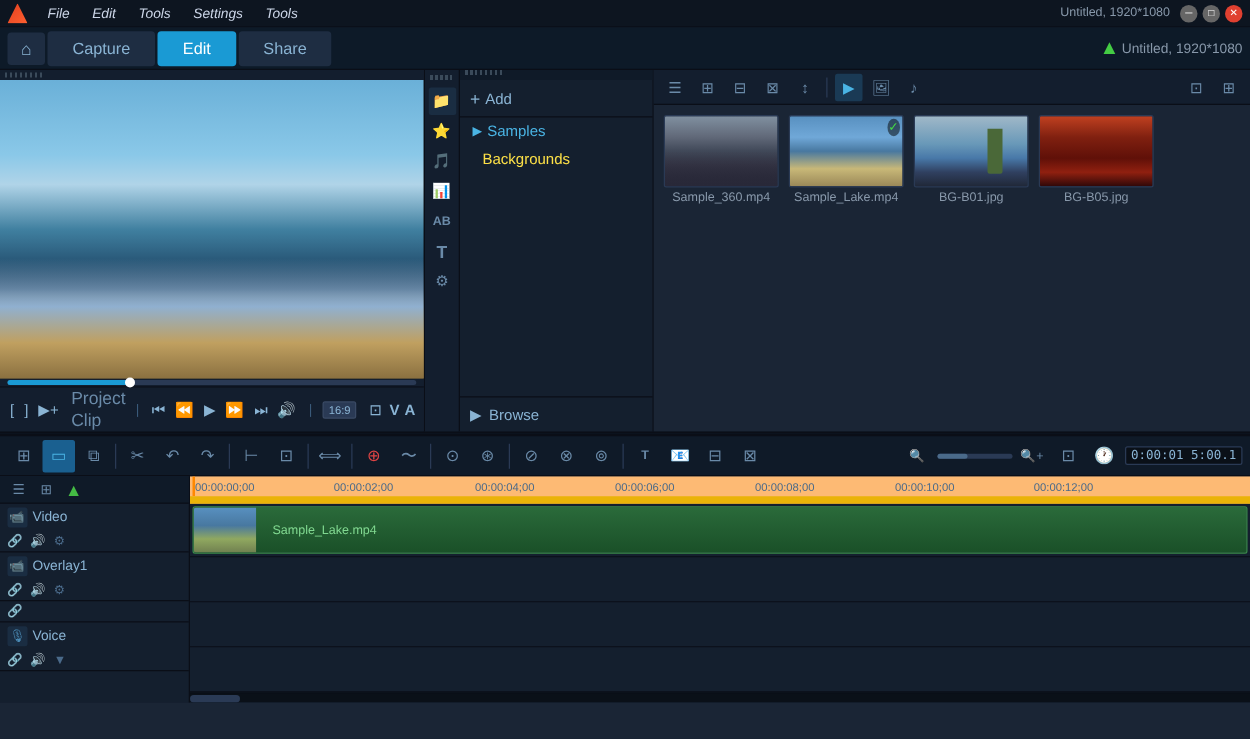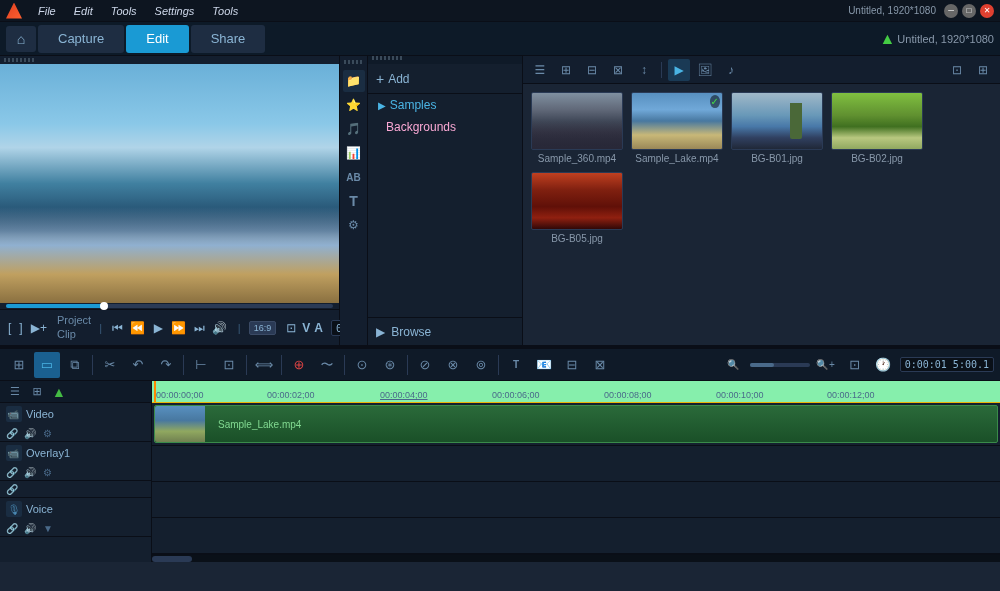--- a/index.html
+++ b/index.html
@@ -200,21 +200,21 @@
       cursor: pointer;
       font-size: 12px;
       padding: 2px;
     }
     .project-clip-labels {
       display: flex;
       flex-direction: column;
       gap: 1px;
     }
     .project-label, .clip-label {
-      font-size: 11px;
+      font-size: 14px;
       color: #6a8aa8;
       line-height: 1.2;
     }
     .timecode {
       font-size: 10px;
       color: #8ab4d4;
       font-family: monospace;
     }
     .aspect-ratio-btn {
       background: #2a3a55;
@@ -282,21 +282,21 @@
       font-size: 12px;
     }
     .add-plus { font-size: 14px; color: #8ab4d4; }
     .tree-items {
       flex: 1;
       overflow-y: auto;
     }
     .tree-item {
       padding: 4px 10px;
       cursor: pointer;
-      color: #f9a8d4;
+      color: #fde047;
       font-size: 12px;
       display: flex;
       align-items: center;
       gap: 4px;
     }
     .tree-item.selected { color: #4ab4e4; }
     .tree-arrow { font-size: 10px; }
     .tree-indent { padding-left: 18px; }
     .browse-area {
       height: 28px;
@@ -545,22 +545,22 @@
 
     
     .timeline-tracks-area {
       flex: 1;
       display: flex;
       flex-direction: column;
       overflow: hidden;
     }
     .timeline-ruler {
       height: 22px;
-      background: #86efac;
-      border-bottom: 1px solid #eab308;
+      background: #fdba74;
+      border-bottom: 6px solid #eab308;
       display: flex;
       align-items: flex-end;
       padding-bottom: 2px;
       padding-left: 4px;
       overflow: hidden;
       position: relative;
     }
     .ruler-marker {
       position: absolute;
       bottom: 2px;
@@ -771,24 +771,20 @@
       </div>
       <div class="thumb-item">
         <div class="thumb-img bg-samplelake">
           <span class="thumb-checkmark">✓</span>
         </div>
         <span class="thumb-label">Sample_Lake.mp4</span>
       </div>
       <div class="thumb-item">
         <div class="thumb-img bg-bgb01"></div>
         <span class="thumb-label">BG-B01.jpg</span>
-      </div>
-      <div class="thumb-item">
-        <div class="thumb-img bg-bgb02"></div>
-        <span class="thumb-label">BG-B02.jpg</span>
       </div>
       <div class="thumb-item">
         <div class="thumb-img bg-bgb05"></div>
         <span class="thumb-label">BG-B05.jpg</span>
       </div>
     </div>
   </div>
 </div>
 
 <div class="timeline-toolbar">
@@ -882,21 +878,21 @@
       </div>
     </div>
   </div>
 
   <div class="timeline-tracks-area">
 
     <div class="timeline-ruler">
       <div class="timeline-playhead"></div>
       <span class="ruler-marker" style="left:4px;">00:00:00;00</span>
       <span class="ruler-marker" style="left:115px;">00:00:02;00</span>
-      <span class="ruler-marker" style="left:228px;text-decoration:underline;">00:00:04;00</span>
+      <span class="ruler-marker" style="left:228px;">00:00:04;00</span>
       <span class="ruler-marker" style="left:340px;">00:00:06;00</span>
       <span class="ruler-marker" style="left:452px;">00:00:08;00</span>
       <span class="ruler-marker" style="left:564px;text-align:center;">00:00:10;00</span>
       <span class="ruler-marker" style="left:675px;">00:00:12;00</span>
     </div>
 
     <div class="track-content">
 
       <div class="track-row track-row-video">
         <div class="video-clip">

